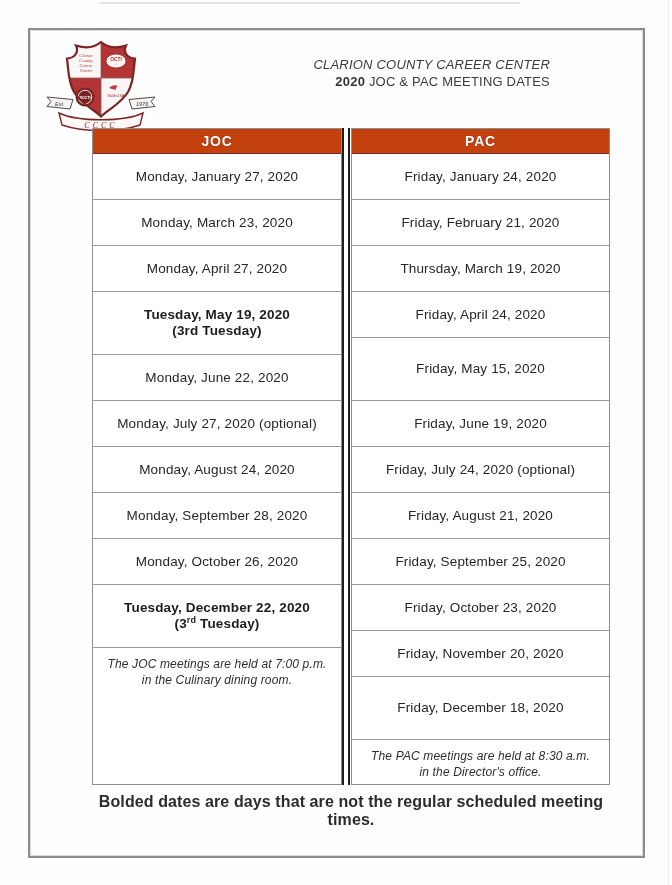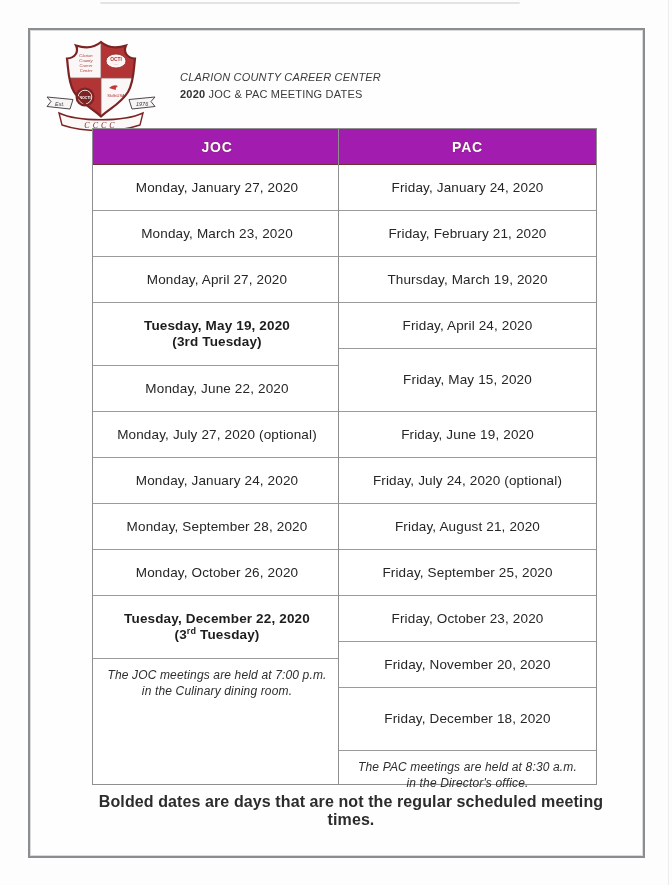--- a/index.html
+++ b/index.html
@@ -19,38 +19,38 @@
     border:2px solid #8b8d90;
     box-shadow:inset 0 0 0 1px #d9dadb;
     background:#fefefe;
   }
 
   
   .logo{position:absolute;left:46px;top:36px;width:110px;height:96px;}
 
   
   .title-block{
-    position:absolute;left:180px;top:69px;width:370px;
-    text-align:left;color:#3b3b3b;line-height:17px;font-size:11px;letter-spacing:.2px;
+    position:absolute;left:180px;top:56px;width:370px;
+    text-align:right;color:#3b3b3b;line-height:17px;font-size:13px;letter-spacing:.2px;
   }
   .title-line1{font-style:italic;}
   .title-line2 b{font-weight:bold;color:#333;}
 
   
   .meet-table{position:absolute;left:92px;top:128px;width:518px;height:657px;}
   .col{position:absolute;top:0;height:657px;border:1.5px solid #8f8f8f;box-sizing:border-box;background:#fff;}
   .col-joc{left:0;width:250px;}
-  .col-pac{left:246px;width:259px;}
+  .col-pac{left:259px;width:259px;}
   .divider{
     position:absolute;left:250px;top:0;width:4px;height:657px;
     border-left:2.5px solid #1d1d1d;border-right:2.5px solid #1d1d1d;background:#fff;box-sizing:content-box;
   }
   .thead{
-    height:36px;display:flex;align-items:center;justify-content:center;
-    background:#a21caf;border-bottom:1px solid #702e2e;box-sizing:border-box;
+    height:25px;display:flex;align-items:center;justify-content:center;
+    background:#c2410c;border-bottom:1px solid #702e2e;box-sizing:border-box;
     color:#fff;font-weight:bold;font-size:14px;letter-spacing:.8px;
     text-shadow:0 0 1px #5c2020;
   }
   .cell{
     display:flex;flex-direction:column;align-items:center;justify-content:center;
     border-bottom:1px solid #9b9b9b;box-sizing:border-box;
     font-size:13.5px;color:#262626;text-align:center;line-height:16px;letter-spacing:.15px;
   }
   .cell:last-child{border-bottom:none;}
   .r46{height:46px;}
@@ -155,21 +155,21 @@
       <span>Tuesday, May 19, 2020</span>
       <span>(3rd Tuesday)</span>
     </div>
     <div class="cell r46">
         <span>Monday, June 22, 2020</span>
       </div>
     <div class="cell r46">
         <span>Monday, July 27, 2020 (optional)</span>
       </div>
     <div class="cell r46">
-        <span>Monday, January 24, 2020</span>
+        <span>Monday, August 24, 2020</span>
       </div>
     <div class="cell r46">
         <span>Monday, September 28, 2020</span>
       </div>
     <div class="cell r46">
         <span>Monday, October 26, 2020</span>
       </div>
     <div class="cell r63 bold">
       <span>Tuesday, December 22, 2020</span>
       <span><span>(3</span><span class="sup">rd</span><span> Tuesday)</span></span>

